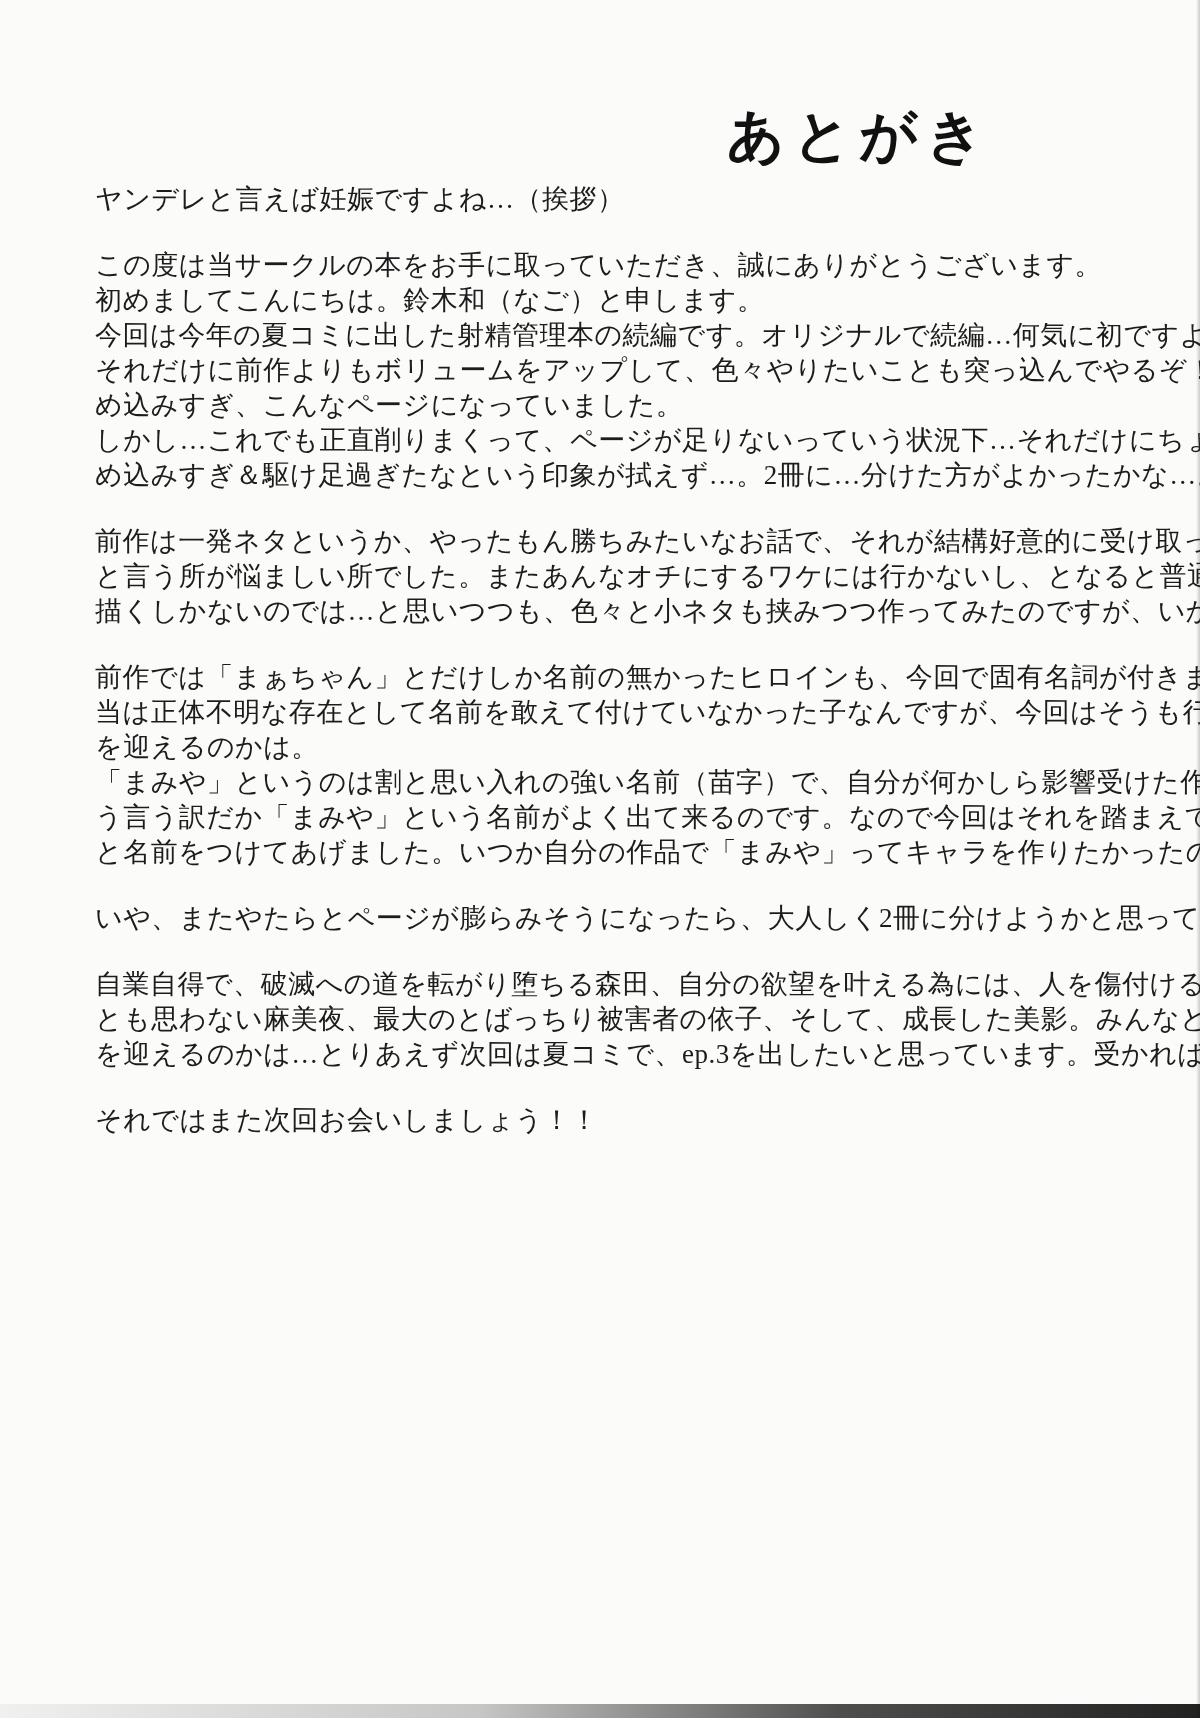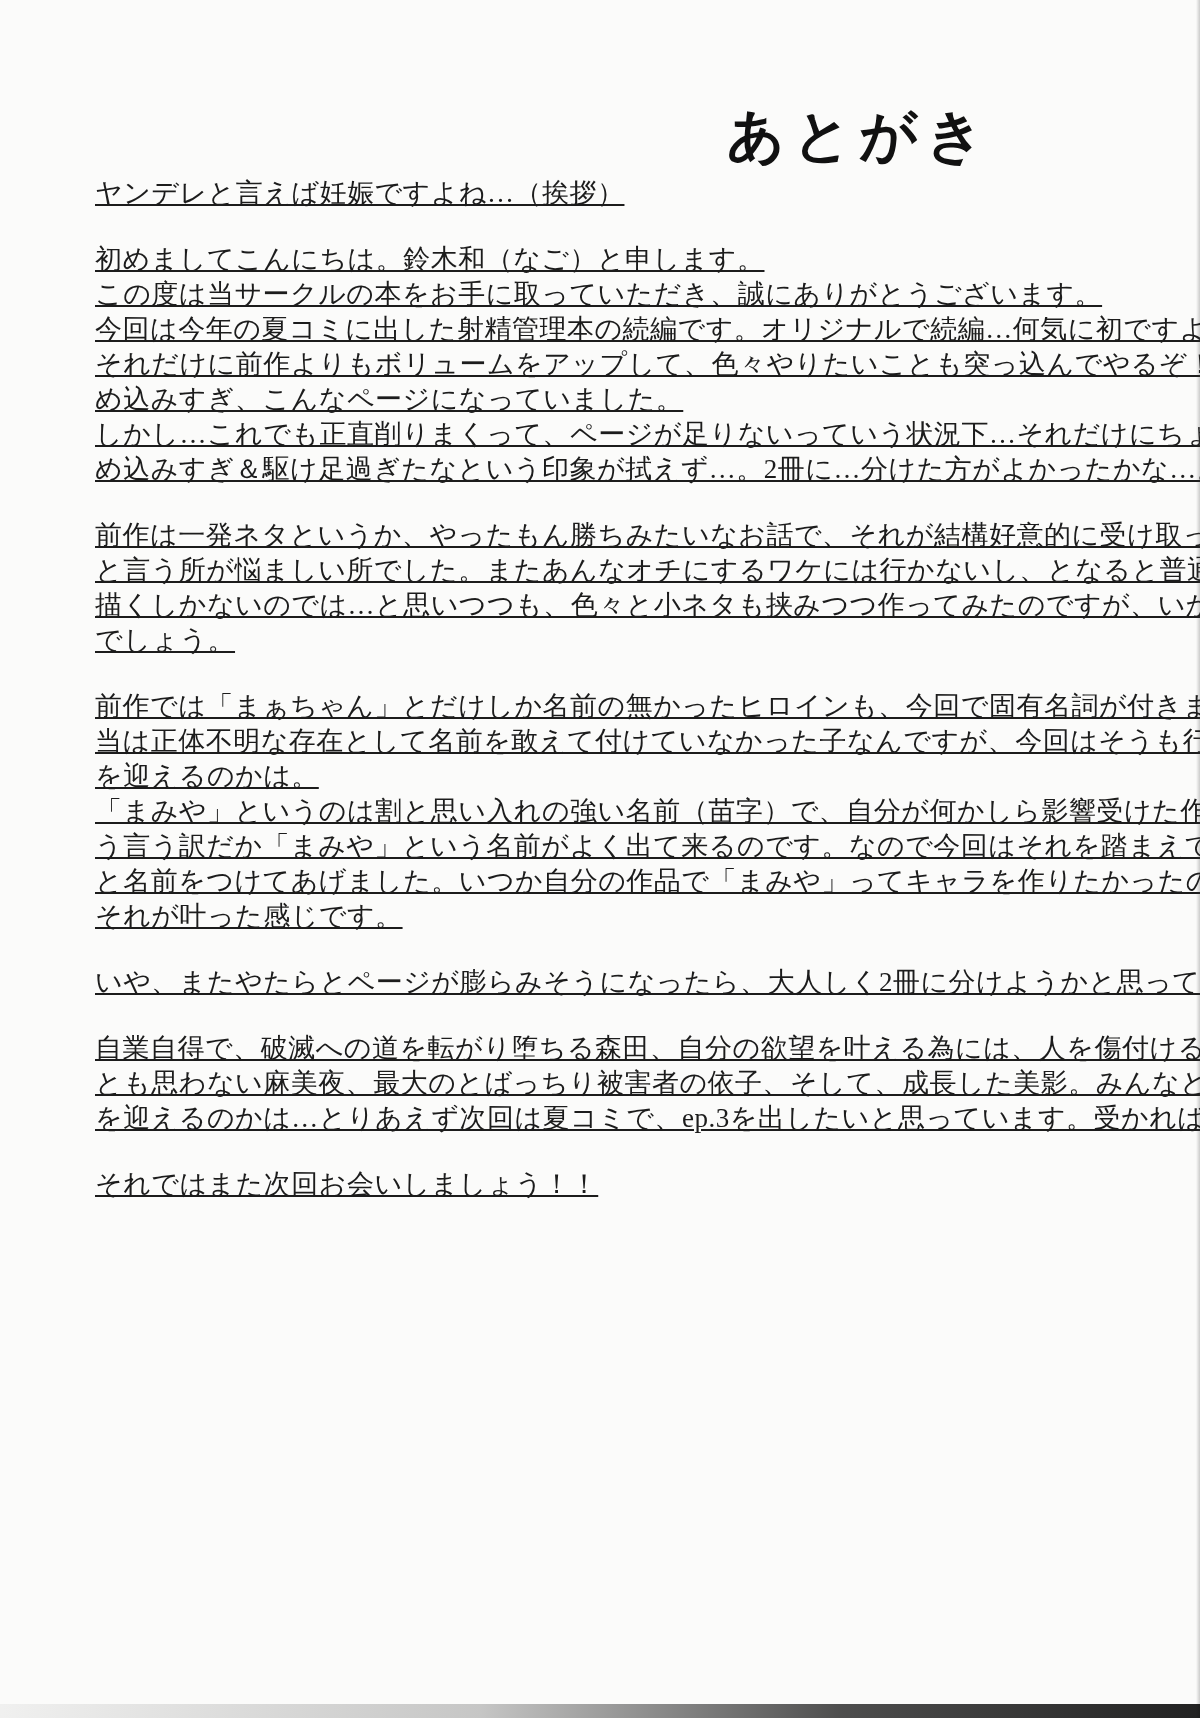--- a/index.html
+++ b/index.html
@@ -33,22 +33,21 @@
   .body-text {
     position: absolute;
     top: 170px;
     left: 95px;
     right: 80px;
     font-size: 27px;
     line-height: 35px;
     letter-spacing: 0.5px;
   }
   .body-text p {
-    margin: 6px 0 31px 0;
-    text-decoration: underline;
+    margin: 12px 0 31px 0;
   }
   .body-text .line {
     display: block;
     white-space: nowrap;
   }
   .scan-edge-bottom {
     position: absolute;
     left: 0;
     right: 0;
     bottom: 0;
@@ -72,42 +71,40 @@
 <body>
 
 <div class="page">
   <h1 class="title">あとがき</h1>
 
   <div class="body-text" id="body-text">
       <p>
         <span class="line">ヤンデレと言えば妊娠ですよね…（挨拶）</span>
       </p>
       <p>
+        <span class="line">この度は当サークルの本をお手に取っていただき、誠にありがとうございます。</span>
         <span class="line">初めましてこんにちは。鈴木和（なご）と申します。</span>
-        <span class="line">この度は当サークルの本をお手に取っていただき、誠にありがとうございます。</span>
         <span class="line">今回は今年の夏コミに出した射精管理本の続編です。オリジナルで続編…何気に初ですよ初。</span>
         <span class="line">それだけに前作よりもボリュームをアップして、色々やりたいことも突っ込んでやるぞ！なんて</span>
         <span class="line">め込みすぎ、こんなページになっていました。</span>
         <span class="line">しかし…これでも正直削りまくって、ページが足りないっていう状況下…それだけにちょっと詰</span>
         <span class="line">め込みすぎ＆駆け足過ぎたなという印象が拭えず…。2冊に…分けた方がよかったかな…。</span>
       </p>
       <p>
         <span class="line">前作は一発ネタというか、やったもん勝ちみたいなお話で、それが結構好意的に受け取って頂けた</span>
         <span class="line">と言う所が悩ましい所でした。またあんなオチにするワケには行かないし、となると普通のお話を</span>
         <span class="line">描くしかないのでは…と思いつつも、色々と小ネタも挟みつつ作ってみたのですが、いかがでした</span>
-        <span class="line">でしょう。</span>
       </p>
       <p>
         <span class="line">前作では「まぁちゃん」とだけしか名前の無かったヒロインも、今回で固有名詞が付きました。本</span>
         <span class="line">当は正体不明な存在として名前を敢えて付けていなかった子なんですが、今回はそうも行かんだ</span>
         <span class="line">を迎えるのかは。</span>
         <span class="line">「まみや」というのは割と思い入れの強い名前（苗字）で、自分が何かしら影響受けた作品には、ど</span>
         <span class="line">う言う訳だか「まみや」という名前がよく出て来るのです。なので今回はそれを踏まえて「麻美夜」</span>
         <span class="line">と名前をつけてあげました。いつか自分の作品で「まみや」ってキャラを作りたかったのですが、</span>
-        <span class="line">それが叶った感じです。</span>
       </p>
       <p>
         <span class="line">いや、またやたらとページが膨らみそうになったら、大人しく2冊に分けようかと思っていますが。</span>
       </p>
       <p>
         <span class="line">自業自得で、破滅への道を転がり堕ちる森田、自分の欲望を叶える為には、人を傷付ける事すら何</span>
         <span class="line">とも思わない麻美夜、最大のとばっちり被害者の依子、そして、成長した美影。みんなどんな最後</span>
         <span class="line">を迎えるのかは…とりあえず次回は夏コミで、ep.3を出したいと思っています。受かれば…ですが。</span>
       </p>
       <p>

